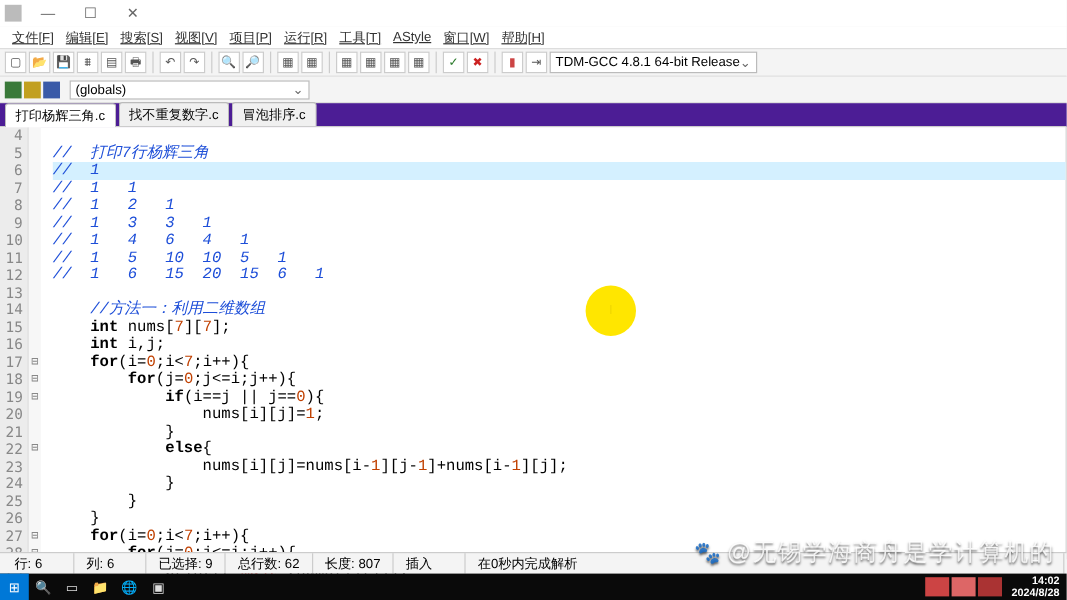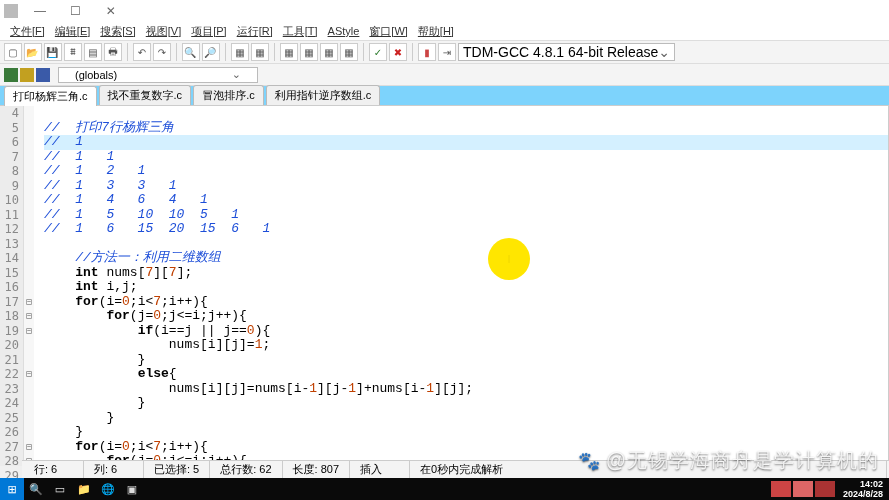--- a/index.html
+++ b/index.html
@@ -6,47 +6,47 @@
   body { font-family: "Microsoft YaHei", "SimSun", Tahoma, sans-serif; font-size: 12px; background: #f0f0f0; width: 889px; height: 500px; overflow: hidden; position: relative; }
   .titlebar { height: 22px; background: #fff; display: flex; align-items: center; padding: 0 4px; }
   .titlebar .tb-icon { width: 14px; height: 14px; background: #bbb; margin-right: 6px; }
   .titlebar .tb-text { flex: 1; color: #888; font-size: 11px; }
   .titlebar .win-btns span { display: inline-block; width: 32px; text-align: center; color: #666; font-size: 12px; }
   .menubar { height: 18px; background: #fff; display: flex; align-items: center; padding: 0 6px; gap: 2px; font-size: 11px; color: #333; text-decoration: underline; }
   .menubar span { padding: 0 4px; cursor: default; }
   .toolbar { height: 24px; background: #f4f4f4; border-top: 1px solid #ddd; border-bottom: 1px solid #ddd; display: flex; align-items: center; padding: 0 4px; gap: 2px; }
   .tbtn { width: 18px; height: 18px; border: 1px solid #ccc; background: #fff; display: inline-flex; align-items: center; justify-content: center; font-size: 10px; color: #555; }
   .tsep { width: 1px; height: 18px; background: #ccc; margin: 0 3px; }
-  .compiler-sel { display: inline-flex; align-items: center; border: 1px solid #bbb; height: 18px; padding: 0 4px; font-size: 14px; background: #fff; min-width: 160px; }
+  .compiler-sel { display: inline-flex; align-items: center; border: 1px solid #bbb; height: 18px; padding: 0 4px; font-size: 11px; background: #fff; min-width: 160px; }
   .compiler-sel .chev { margin-left: auto; color: #666; }
   .toolbar2 { height: 22px; background: #f4f4f4; border-bottom: 1px solid #ddd; display: flex; align-items: center; padding: 0 4px; }
   .tb2-icons { display: flex; gap: 2px; margin-right: 8px; }
   .tb2-icon { width: 14px; height: 14px; }
   .tb2-icon.a { background: #3a7a3a; }
   .tb2-icon.b { background: #c2a020; }
   .tb2-icon.c { background: #3a5aa8; }
-  .globals { border: 1px solid #bbb; height: 16px; display: flex; align-items: center; padding: 0 16px; font-size: 11px; background: #fff; min-width: 200px; }
-  .tabbar { height: 20px; background: #7dd3fc; border-bottom: 1px solid #ccc; display: flex; align-items: flex-end; padding-left: 4px; font-size: 11px; }
+  .globals { border: 1px solid #bbb; height: 16px; display: flex; align-items: center; padding: 0 4px; font-size: 11px; background: #fff; min-width: 200px; }
+  .tabbar { height: 20px; background: #4c1d95; border-bottom: 1px solid #ccc; display: flex; align-items: flex-end; padding-left: 4px; font-size: 11px; }
   .tab { padding: 2px 8px; border: 1px solid #bbb; border-bottom: none; background: #f0f0f0; margin-right: 2px; border-radius: 3px 3px 0 0; cursor: default; }
   .tab.active { background: #fff; position: relative; top: 1px; }
   .editor-wrap { display: flex; height: 360px; background: #fff; border-right: 1px solid #ccc; }
   .gutter { width: 24px; background: #ececec; border-right: 1px solid #ddd; text-align: right; font-family: Consolas, monospace; font-size: 12px; color: #888; padding-top: 0; }
   .gutter div { height: 14.5px; line-height: 14.5px; padding-right: 4px; }
   .fold-col { width: 10px; background: #f7f7f7; font-family: Consolas, monospace; font-size: 10px; color: #888; }
   .fold-col div { height: 14.5px; line-height: 14.5px; text-align: center; }
   .code { flex: 1; font-family: Consolas, "Courier New", monospace; font-size: 13px; white-space: pre; padding-left: 10px; }
   .code-line { height: 14.5px; line-height: 14.5px; }
   .hl { background: #d4f0ff; }
   .c-comment { color: #1d4ed8; font-style: italic; }
   .c-kw { color: #000; font-weight: bold; }
   .c-num { color: #c04000; }
   .c-str { color: #d02020; }
   .c-type { color: #000; font-weight: bold; }
   .highlight-dot { position: absolute; width: 42px; height: 42px; background: #ffe600; border-radius: 50%; top: 238px; left: 488px; z-index: 5; display: flex; align-items: center; justify-content: center; color: #f0d800; font-size: 11px; }
-  .statusbar { position: absolute; bottom: 22px; left: 0; right: 0; height: 18px; background: #f4f4f4; border-top: 1px solid #ccc; display: flex; align-items: center; font-size: 11px; padding: 0 2px; margin-left: 22px; }
+  .statusbar { position: absolute; bottom: 22px; left: 0; right: 0; height: 18px; background: #f4f4f4; border-top: 1px solid #ccc; display: flex; align-items: center; font-size: 11px; padding: 0 2px; }
   .statusbar .cell { border-right: 1px solid #ccc; padding: 0 10px; height: 100%; display: flex; align-items: center; min-width: 60px; }
   .taskbar { position: absolute; bottom: 0; left: 0; right: 0; height: 22px; background: #0a0a0a; display: flex; align-items: center; color: #fff; font-size: 11px; }
   .taskbar .tbi { width: 24px; height: 22px; display: flex; align-items: center; justify-content: center; color: #ddd; }
   .taskbar .tbi.win { background: #0078d7; color: #fff; }
   .taskbar .spacer { flex: 1; }
   .taskbar .clock { text-align: right; padding: 0 6px; font-size: 9px; line-height: 10px; font-weight: bold; }
   .watermark { position: absolute; right: 10px; bottom: 26px; color: rgba(255,255,255,.85); font-size: 20px; font-weight: 500; text-shadow: 0 1px 2px rgba(0,0,0,.6); letter-spacing: 1px; display: flex; align-items: center; }
   .watermark .paw { font-size: 18px; margin-right: 4px; }
   .tray-block { width: 20px; height: 16px; background: #c44; margin-right: 2px; }
 </style>
@@ -117,21 +117,20 @@
   <div class="globals">
     <span>(globals)</span>
     <span class="chev" style="margin-left:auto;color:#666">⌄</span>
   </div>
 </div>
 
 <div class="tabbar" id="tabbar">
     <div class="tab active">打印杨辉三角.c</div>
     <div class="tab">找不重复数字.c</div>
     <div class="tab">冒泡排序.c</div>
-    <div class="tab">利用指针逆序数组.c</div>
   </div>
 
 <div class="editor-wrap">
   <div class="gutter" id="gutter">
       <div>4</div>
       <div>5</div>
       <div>6</div>
       <div>7</div>
       <div>8</div>
       <div>9</div>
@@ -185,21 +184,21 @@
       <div></div>
     </div>
   <div class="code" id="codearea"><div class="code-line"></div><div class="code-line"><span class="c-comment">//  打印7行杨辉三角</span></div><div class="code-line hl"><span class="c-comment">//  1</span></div><div class="code-line"><span class="c-comment">//  1   1</span></div><div class="code-line"><span class="c-comment">//  1   2   1</span></div><div class="code-line"><span class="c-comment">//  1   3   3   1</span></div><div class="code-line"><span class="c-comment">//  1   4   6   4   1</span></div><div class="code-line"><span class="c-comment">//  1   5   10  10  5   1</span></div><div class="code-line"><span class="c-comment">//  1   6   15  20  15  6   1</span></div><div class="code-line"></div><div class="code-line">    <span class="c-comment">//方法一：利用二维数组</span></div><div class="code-line">    <span class="c-type">int</span> nums[<span class="c-num">7</span>][<span class="c-num">7</span>];</div><div class="code-line">    <span class="c-type">int</span> i,j;</div><div class="code-line">    <span class="c-kw">for</span>(i=<span class="c-num">0</span>;i&lt;<span class="c-num">7</span>;i++){</div><div class="code-line">        <span class="c-kw">for</span>(j=<span class="c-num">0</span>;j&lt;=i;j++){</div><div class="code-line">            <span class="c-kw">if</span>(i==j || j==<span class="c-num">0</span>){</div><div class="code-line">                nums[i][j]=<span class="c-num">1</span>;</div><div class="code-line">            }</div><div class="code-line">            <span class="c-kw">else</span>{</div><div class="code-line">                nums[i][j]=nums[i-<span class="c-num">1</span>][j-<span class="c-num">1</span>]+nums[i-<span class="c-num">1</span>][j];</div><div class="code-line">            }</div><div class="code-line">        }</div><div class="code-line">    }</div><div class="code-line">    <span class="c-kw">for</span>(i=<span class="c-num">0</span>;i&lt;<span class="c-num">7</span>;i++){</div><div class="code-line">        <span class="c-kw">for</span>(j=<span class="c-num">0</span>;j&lt;=i;j++){</div><div class="code-line">            printf(<span class="c-str">"%d\t"</span>,nums[i][j]);</div></div>
 </div>
 
 <div class="highlight-dot">I</div>
 
 <div class="statusbar">
   <div class="cell">行: 6</div>
   <div class="cell">列: 6</div>
-  <div class="cell">已选择:  5</div>
+  <div class="cell">已选择:  9</div>
   <div class="cell">总行数: 62</div>
   <div class="cell">长度:  807</div>
   <div class="cell">插入</div>
   <div class="cell" style="flex:1">在0秒内完成解析</div>
 </div>
 
 <div class="watermark">
   <span class="paw">🐾</span>
   <span>@无锡学海商舟是学计算机的</span>
 </div>

